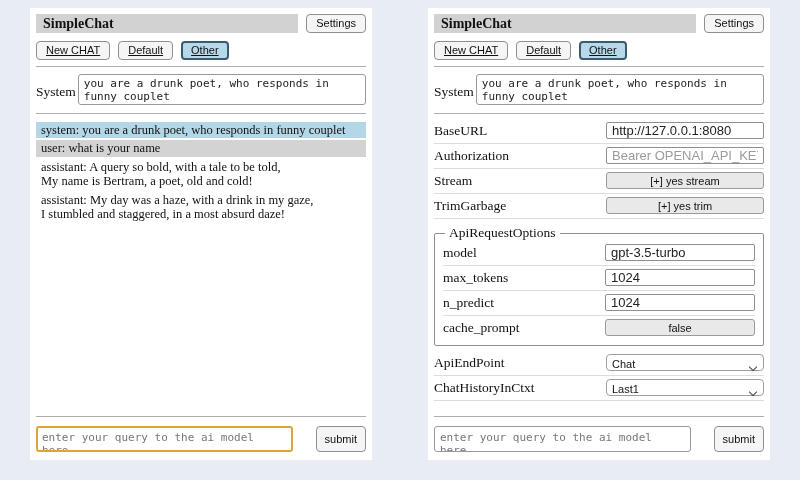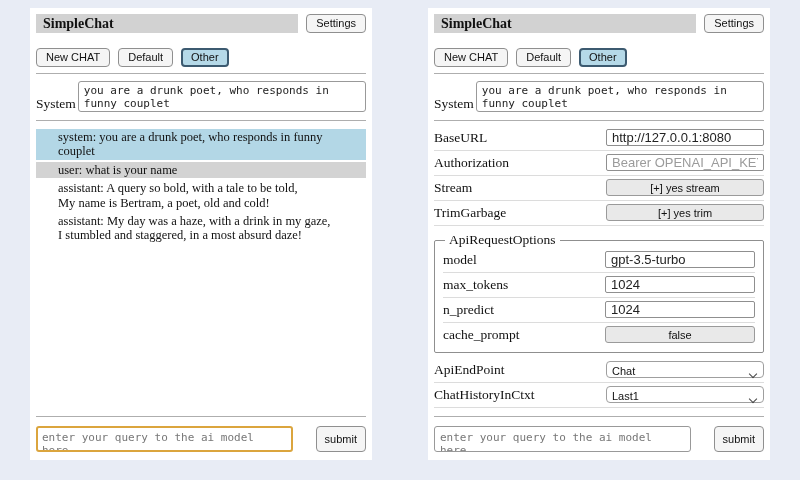--- a/index.html
+++ b/index.html
@@ -12,33 +12,33 @@
   .panel-left  { left: 30px; }
   .panel-right { left: 428px; }
 
   .header-row { display: flex; align-items: stretch; gap: 8px; }
   .titlebar { flex: 1; background: #d2d2d2; font-weight: bold; font-size: 14px;
               padding: 2px 7px; line-height: 15px; }
   .btn { font-family: "Liberation Sans", sans-serif; font-size: 11px; color: #111;
          background: #f5f5f5; border: 1px solid #8f8f8f; border-radius: 4px;
          padding: 2px 9px; line-height: 13px; cursor: pointer; white-space: nowrap; }
 
-  .sessions-row { display: flex; gap: 8px; margin-top: 15px; }
+  .sessions-row { display: flex; gap: 8px; margin-top: 8px; text-decoration: underline; }
   .btn.session-active { background: #b5d9e8; border: 2px solid #3c5a70; padding: 1px 8px; }
 
   hr.div { border: none; border-top: 1px solid #aeaeae; margin: 6px 0 4px; width: 100%; }
 
-  .system-row { display: flex; gap: 2px; align-items: flex-end; margin: 3px 0 2px; }
+  .system-row { display: flex; gap: 2px; align-items: center; margin: 3px 0 2px; }
   .syslabel { font-size: 13.5px; padding-top: 4px; }
   .systext { flex: 1; height: 31px; font-family: "DejaVu Sans Mono", monospace; font-size: 11px;
              border: 1px solid #999; border-radius: 3px; padding: 2px 5px; overflow: hidden;
              resize: none; color: #222; }
 
   .chat-area { flex: 1; margin-top: 4px; overflow: hidden; }
-  .msg { font-size: 12.5px; line-height: 1.15; margin: 0 0 2px; padding: 1px 22px;
+  .msg { font-size: 12.5px; line-height: 1.15; margin: 0 0 2px; padding: 1px 5px;
          white-space: pre-line; font-family: Liberation Serif, serif; }
   .msg-system { background: #b3d7e6; }
   .msg-user { background: #d3d3d3; }
   .msg-assistant { background: #ffffff; }
 
   .settings-area { flex: 1; margin-top: 1px; overflow: hidden; }
   .srow { display: flex; justify-content: space-between; align-items: center;
           padding: 3px 0 4px; border-bottom: 1px solid #dcdcdc; }
   .slabel { font-size: 13.5px; }
   .ctrl { width: 158px; }

